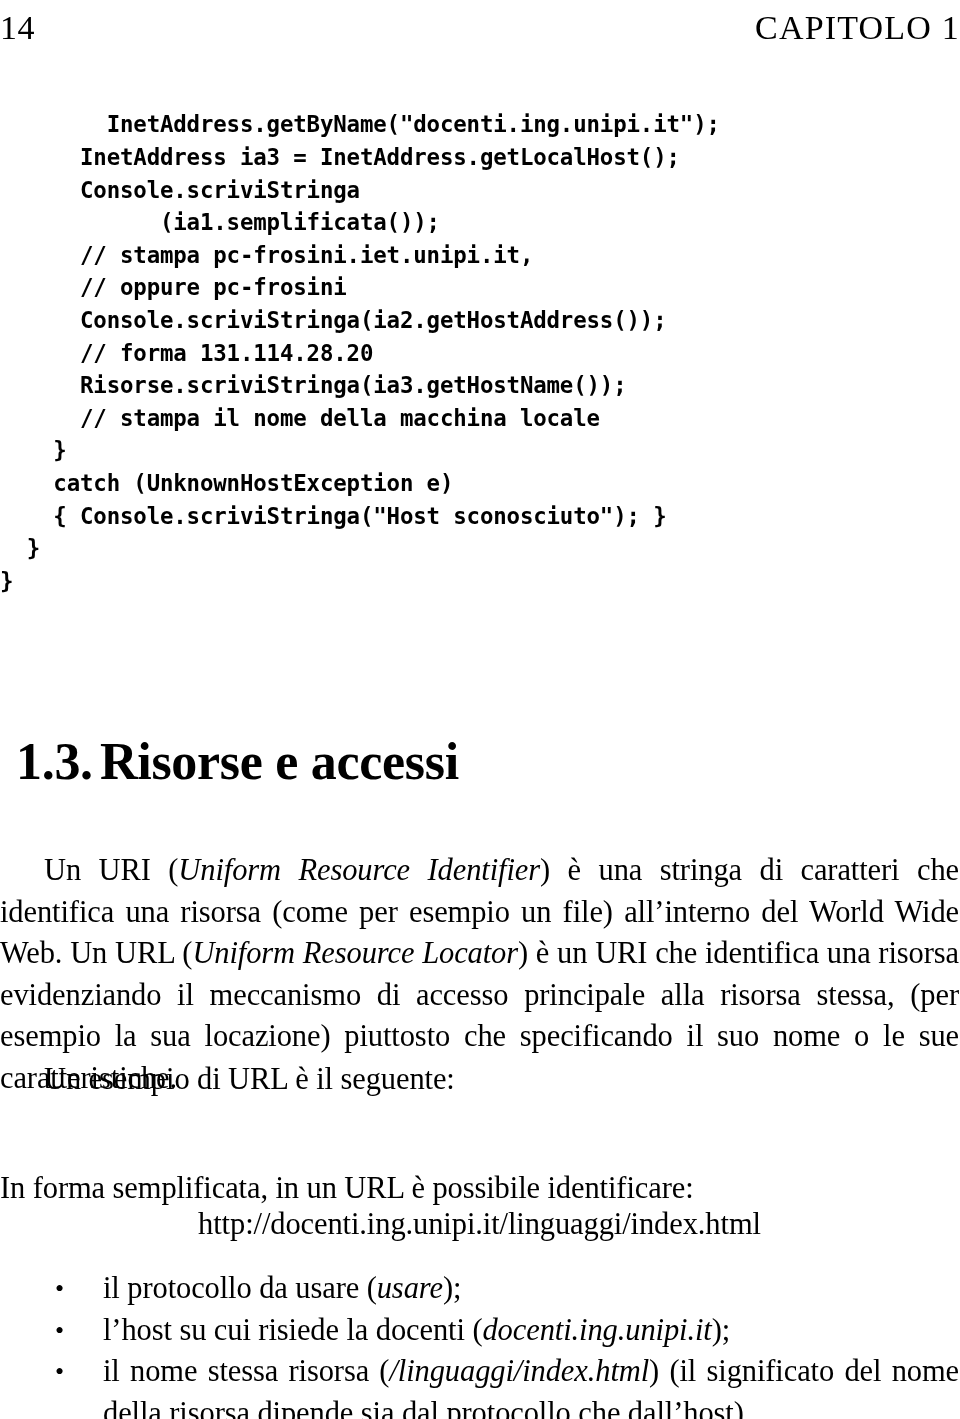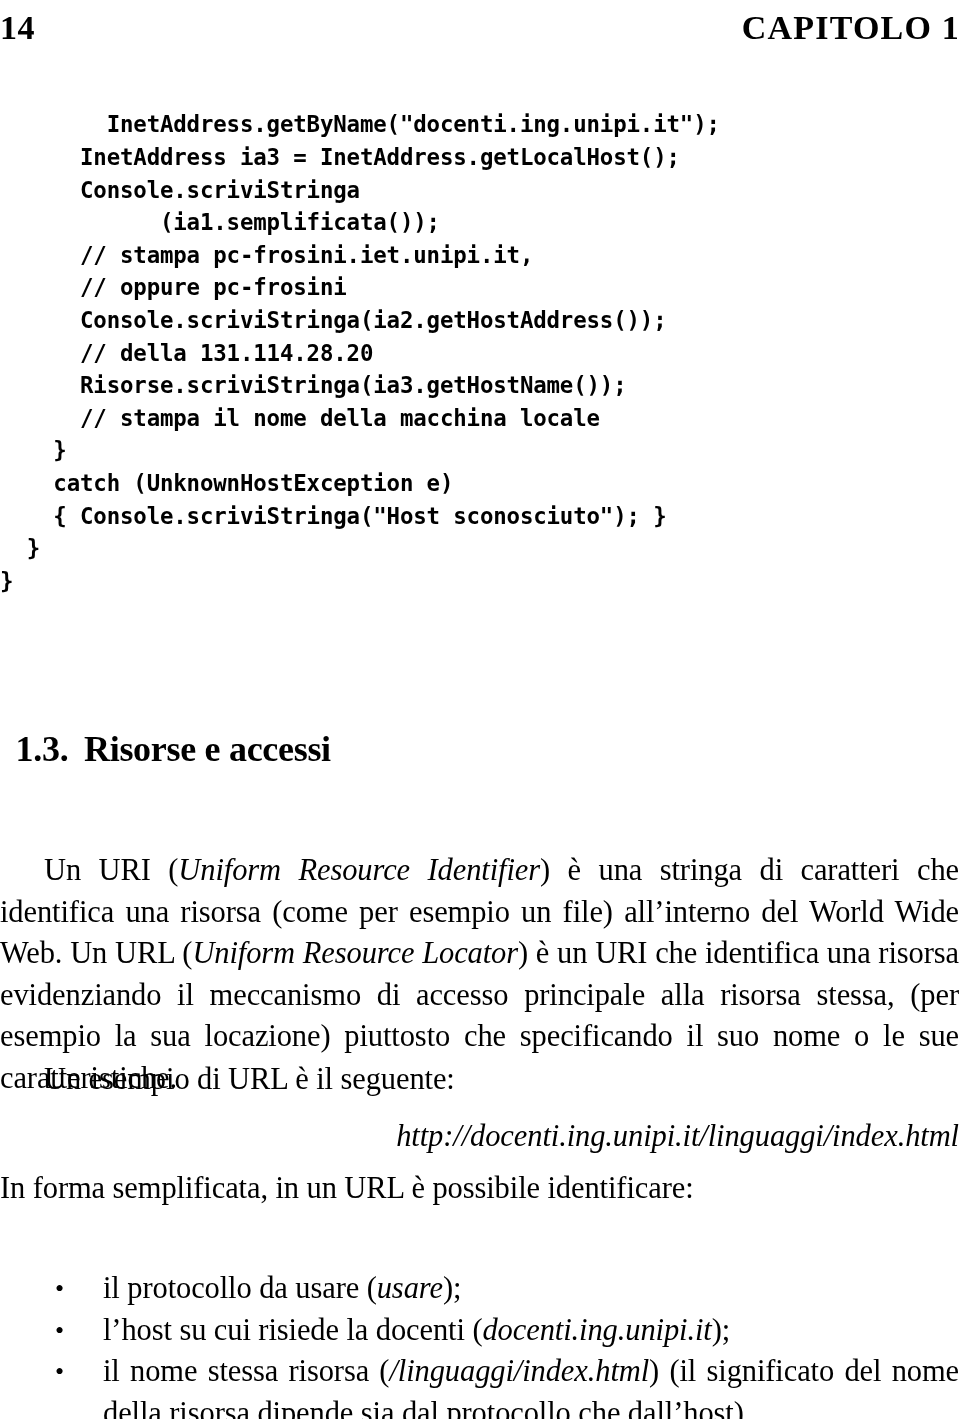--- a/index.html
+++ b/index.html
@@ -25,21 +25,20 @@
     height: 1419px;
   }
 
   
   .page-header {
     position: absolute;
     left: 0;
     top: 8px;
     width: 960px;
     height: 44px;
-    font-weight: bold;
   }
   .page-header .folio {
     position: absolute;
     left: 0;
     top: 0;
     font-size: 34px;
     line-height: 40px;
     letter-spacing: 0.5px;
   }
   .page-header .chapter {
@@ -66,48 +65,47 @@
     white-space: pre;
   }
   .code-block .code-line {
     height: 32.6px;
     white-space: pre;
   }
 
   
   .section-heading {
     position: absolute;
-    left: 0;
+    left: 16px;
     top: 694px;
-    font-size: 36px;
+    font-size: 52px;
     line-height: 50px;
     font-weight: 700;
     letter-spacing: -0.3px;
-    text-align: center;
   }
   .section-heading .sec-num {
     display: inline-block;
     min-width: 84px;
   }
 
   
   .body-text {
     position: absolute;
     left: 0;
     width: 959px;
     font-size: 30.5px;
     line-height: 41.6px;
     text-align: justify;
     text-justify: inter-word;
     letter-spacing: -0.1px;
     margin-top: 28px;
   }
   .body-text.p1 { top: 822px; }
   .body-text.p2 { top: 1031px; }
-  .body-text.url-line { top: 1088px; text-align: right; font-style: italic; }
+  .body-text.url-line { top: 1176px; text-align: center; }
   .body-text.p3 { top: 1140px; text-align: left; }
 
   .indent-first { text-indent: 44px; }
 
   .it { font-style: italic; }
 
   
   .bullet-list {
     position: absolute;
     left: 0;
@@ -145,21 +143,21 @@
     <span class="chapter">CAPITOLO 1</span>
   </div>
 
   <pre class="code-block"><span class="code-line">        InetAddress.getByName("docenti.ing.unipi.it");</span>
 <span class="code-line">      InetAddress ia3 = InetAddress.getLocalHost();</span>
 <span class="code-line">      Console.scriviStringa</span>
 <span class="code-line">            (ia1.semplificata());</span>
 <span class="code-line">      // stampa pc-frosini.iet.unipi.it,</span>
 <span class="code-line">      // oppure pc-frosini</span>
 <span class="code-line">      Console.scriviStringa(ia2.getHostAddress());</span>
-<span class="code-line">      // della 131.114.28.20</span>
+<span class="code-line">      // forma 131.114.28.20</span>
 <span class="code-line">      Risorse.scriviStringa(ia3.getHostName());</span>
 <span class="code-line">      // stampa il nome della macchina locale</span>
 <span class="code-line">    }</span>
 <span class="code-line">    catch (UnknownHostException e)</span>
 <span class="code-line">    { Console.scriviStringa("Host sconosciuto"); }</span>
 <span class="code-line">  }</span>
 <span class="code-line">}</span></pre>
 
   <h2 class="section-heading"><span class="sec-num">1.3.</span><span>Risorse e accessi</span></h2>
 

